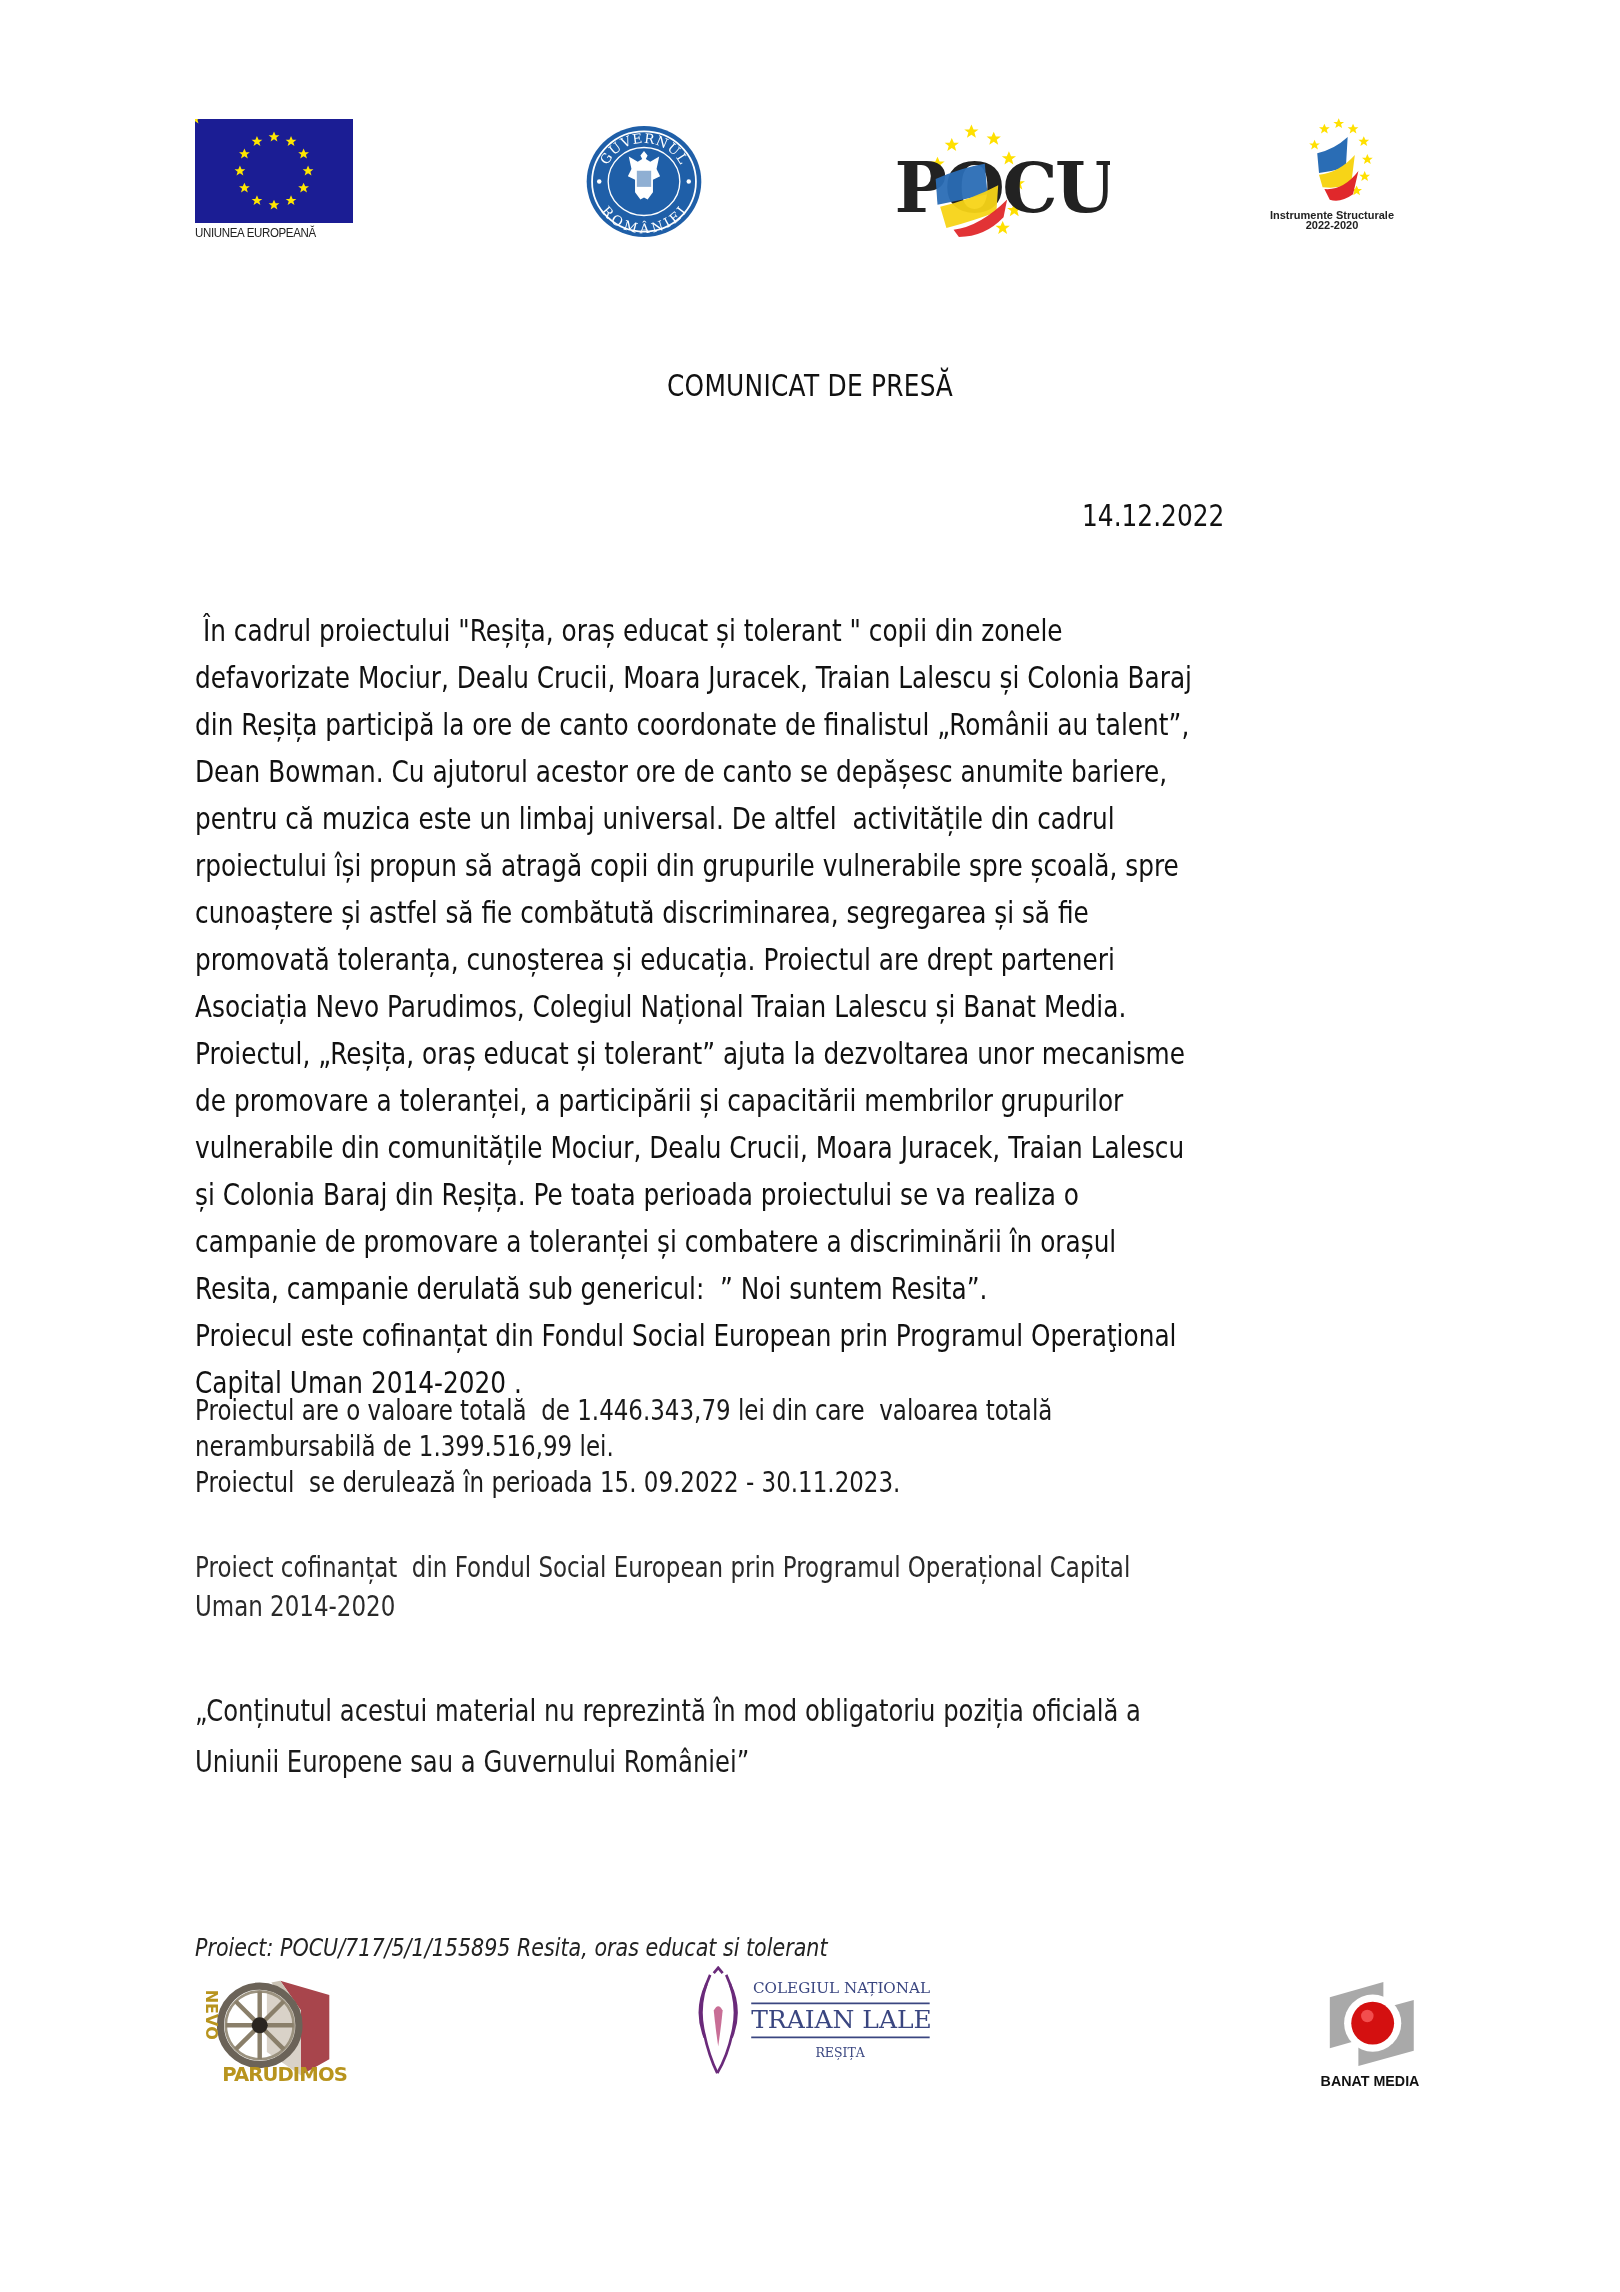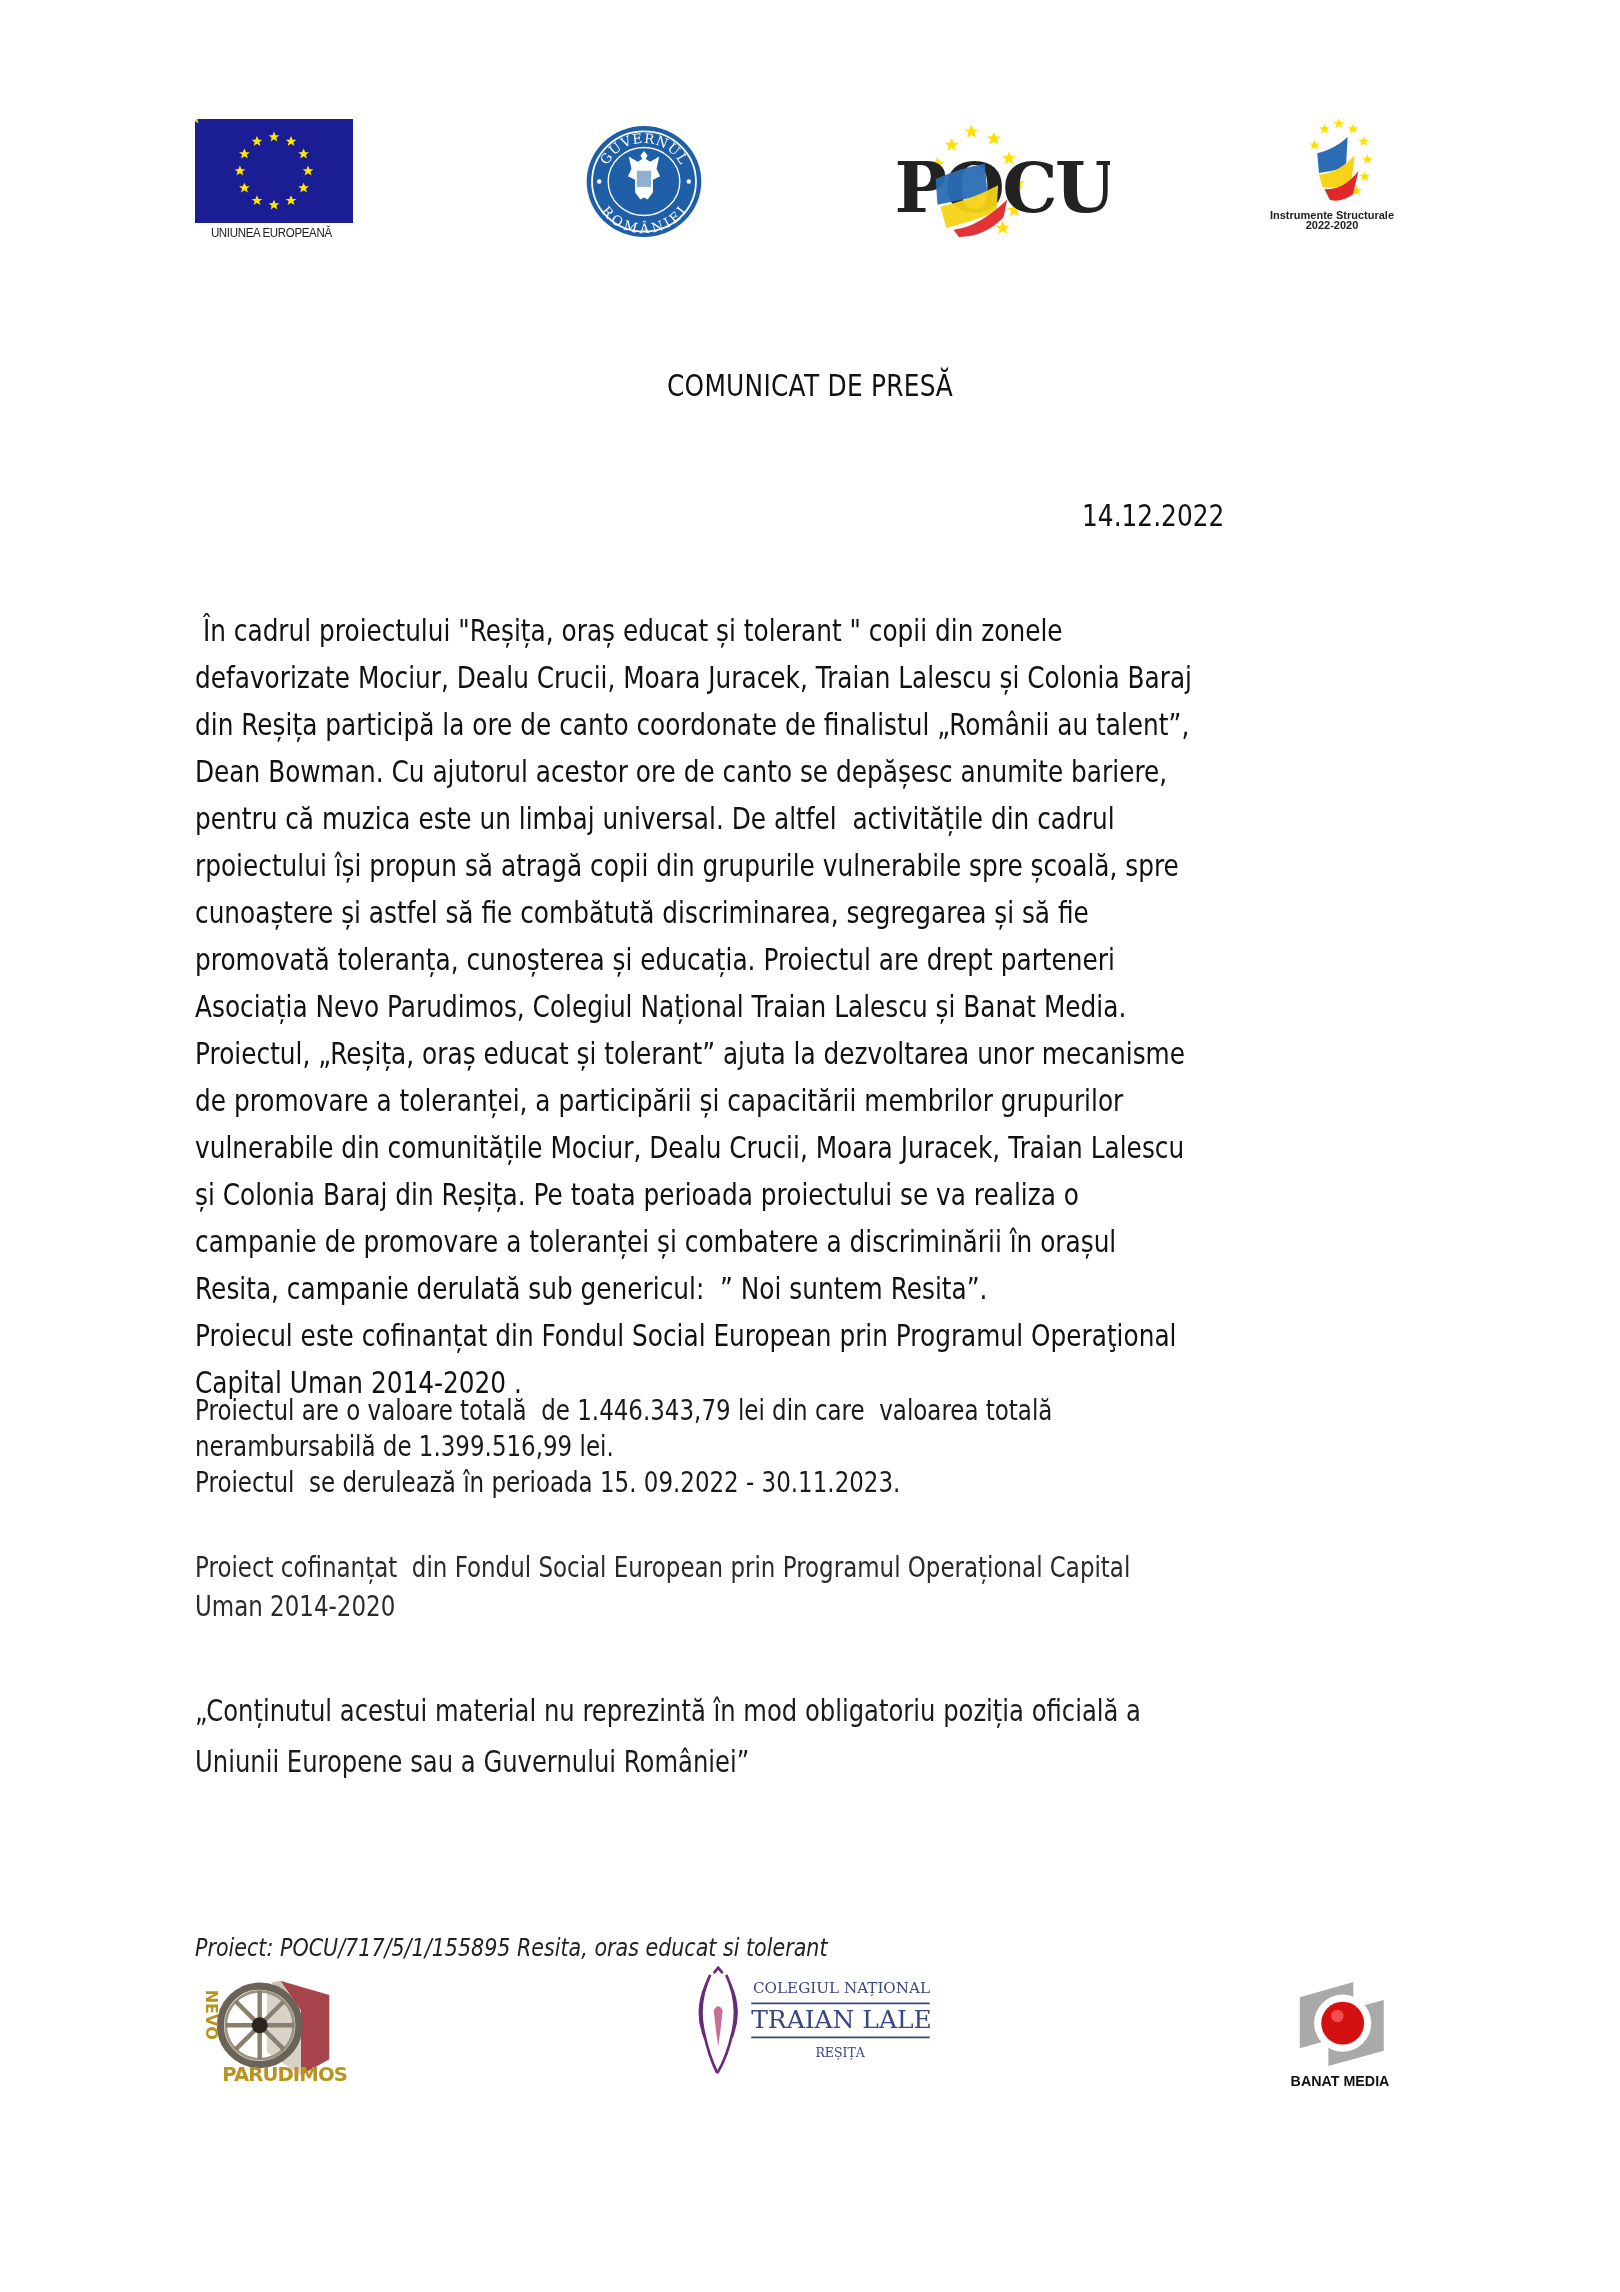--- a/index.html
+++ b/index.html
@@ -1,21 +1,21 @@
 <!DOCTYPE html>
 <html style="font-size:14.3px"><head>
 <meta charset="utf-8">
 <style>
   html, body { margin: 0; padding: 0; background: #ffffff; }
   body { width: 1620px; height: 2293px; position: relative; overflow: hidden;
          font-family: "Liberation Sans", "DejaVu Sans", sans-serif; color: #111; }
   .abs { position: absolute; }
 
   
-  .eu-logo { left: 195px; top: 119px; width: 159px; height: 121px; text-align: right; }
+  .eu-logo { left: 195px; top: 119px; width: 159px; height: 121px; }
   .eu-flag { width: 158px; height: 104px; background: #1b1d94; position: relative; }
   .eu-caption { font-size: 13.4px; letter-spacing: -0.4px; color: #222; margin-top: 1.8px; white-space: nowrap;
                 font-family: "Liberation Sans", sans-serif; transform: scaleX(0.86); transform-origin: left; }
   .gov-seal { left: 584px; top: 124px; width: 120px; height: 115px; }
   .pocu-logo { left: 873px; top: 112px; width: 237px; height: 125px; }
   .is-logo { left: 1258px; top: 112px; width: 148px; height: 125px; }
   .is-caption { position: absolute; left: 0; width: 148px; text-align: center; font-size: 11px; font-weight: bold;
                 color: #222; line-height: 10.7px; }
 
   .title { left: 0; width: 1620px; top: 369px; text-align: center; font-size: 29.6px; letter-spacing: 0.3px;
@@ -34,21 +34,21 @@
   .cofin .line { height: 39px; line-height: 39px; white-space: pre; }
   .disclaimer { left: 195px; top: 1686px; width: 1522px; font-family: "DejaVu Sans", sans-serif; color: #1a1a1a;
                 font-size: 29.6px; transform: scaleX(0.82); transform-origin: left top; }
   .disclaimer .line { height: 51px; line-height: 51px; white-space: pre; }
 
   .footer-project { left: 195px; top: 1934px; font-family: "DejaVu Sans", sans-serif; font-style: italic;
                     font-size: 24px; color: #222; transform: scaleX(0.86); transform-origin: left top; white-space: nowrap; }
 
   .nevo-logo { left: 195px; top: 1970px; width: 166px; height: 116px; }
   .colegiu-logo { left: 690px; top: 1966px; width: 242px; height: 116px; }
-  .banat-logo { left: 1273px; top: 1966px; width: 134px; height: 125px; }
+  .banat-logo { left: 1303px; top: 1966px; width: 134px; height: 125px; }
 </style>
 </head>
 <body>
 
 <div class="abs eu-logo">
   <div class="eu-flag">
     <svg width="158" height="104" viewBox="0 0 176 116">
       <rect width="176" height="116" fill="#1b1d94"></rect>
       <g fill="#ffe600">
 

